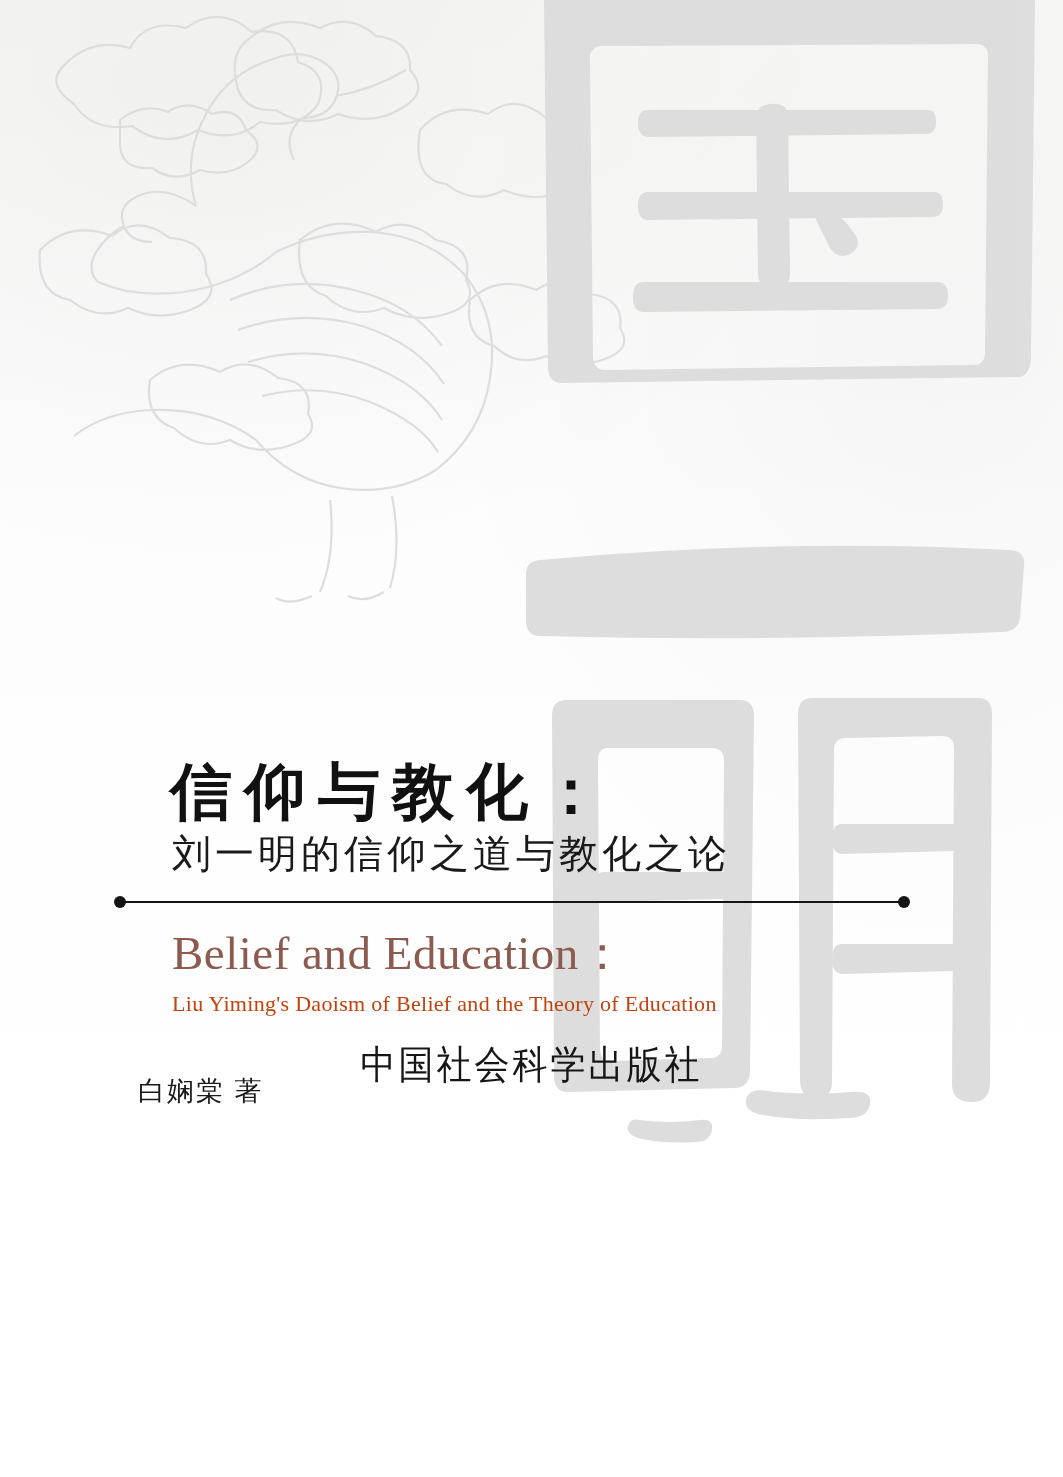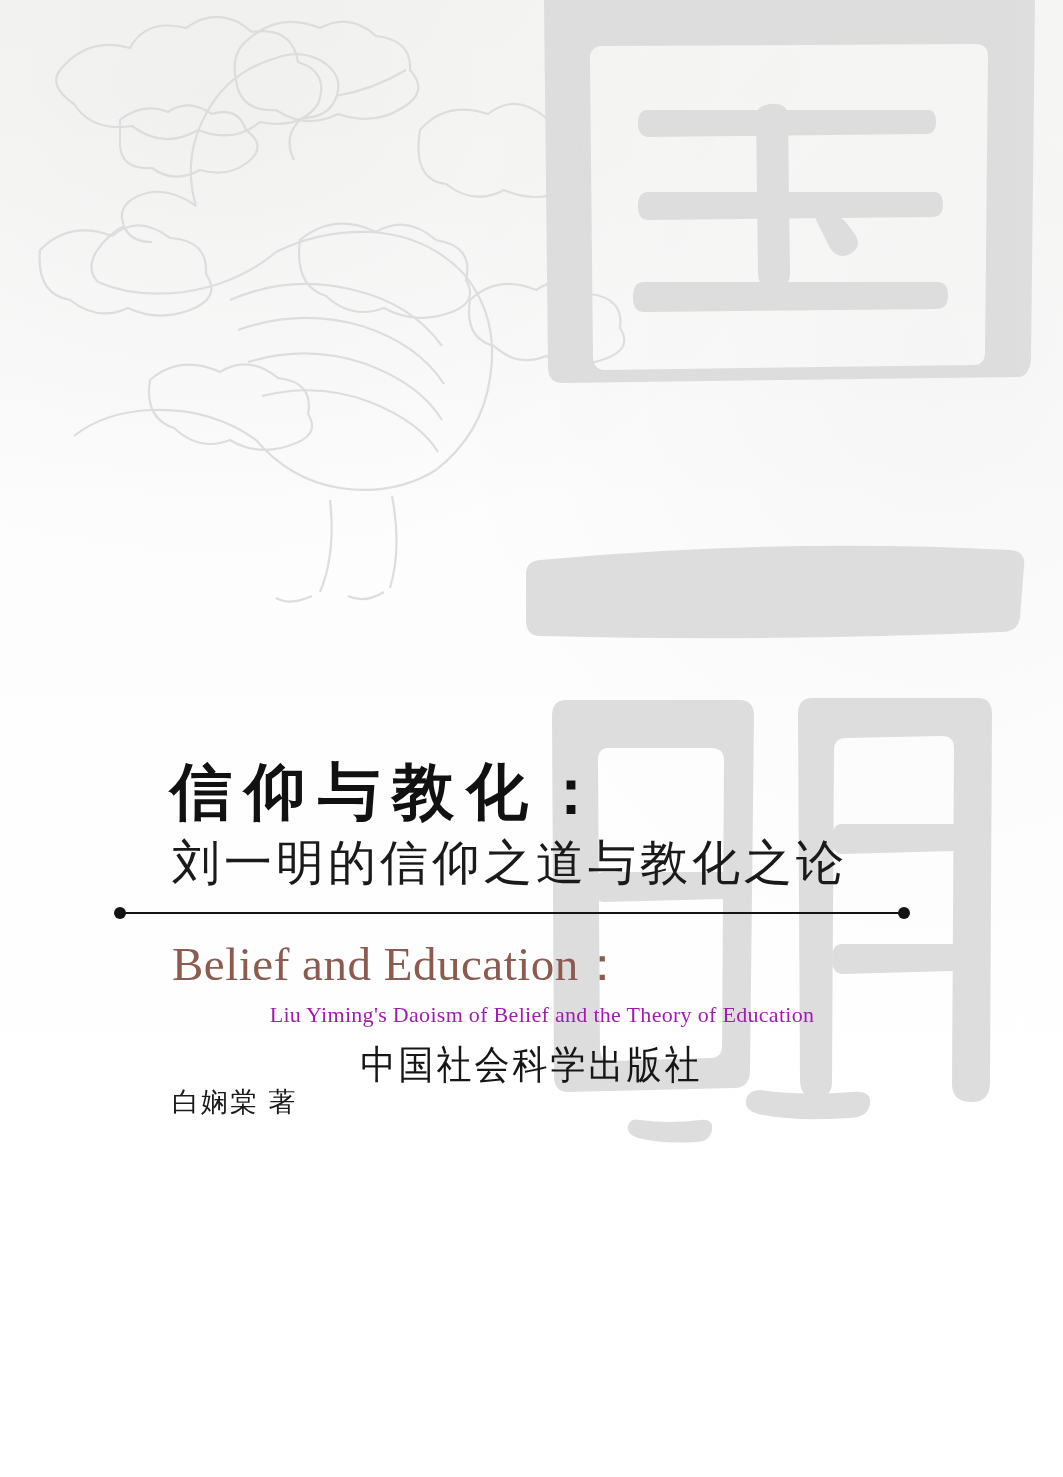--- a/index.html
+++ b/index.html
@@ -45,22 +45,22 @@
     font-family: "Liberation Sans", sans-serif;
     font-weight: bold;
     font-size: 62px;
     letter-spacing: 12px;
     color: #111111;
     margin: 0 0 6px 58px;
     line-height: 1.15;
     white-space: nowrap;
   }
   .cn-title-sub {
-    font-family: Liberation Serif, serif;
-    font-size: 48px;
+    font-family: Liberation Mono, monospace;
+    font-size: 39px;
     letter-spacing: 4px;
     color: #1a1a1a;
     margin: 0 0 10px 60px;
     line-height: 1.25;
     white-space: nowrap;
   }
   .rule {
     position: relative;
     height: 20px;
     margin: 4px 0 10px 0;
@@ -88,31 +88,30 @@
     font-family: "Liberation Serif", serif;
     font-size: 47px;
     color: #8d5a4f;
     margin: 8px 0 6px 60px;
     letter-spacing: 0.5px;
     white-space: nowrap;
   }
   .en-title-sub {
     font-family: "Liberation Serif", serif;
     font-size: 22px;
-    color: #a21caf;
+    color: #c2410c;
     margin: 0 0 0 60px;
     letter-spacing: 0.3px;
     white-space: nowrap;
-    text-align: center;
   }
   .author {
     font-family: "Liberation Sans", sans-serif;
     font-size: 27px;
     color: #1a1a1a;
-    margin: 56px 0 0 60px;
+    margin: 56px 0 0 26px;
     letter-spacing: 2px;
   }
 
   
   .publisher {
     position: absolute;
     left: 0;
     right: 0;
     bottom: 103px;
     text-align: center;

